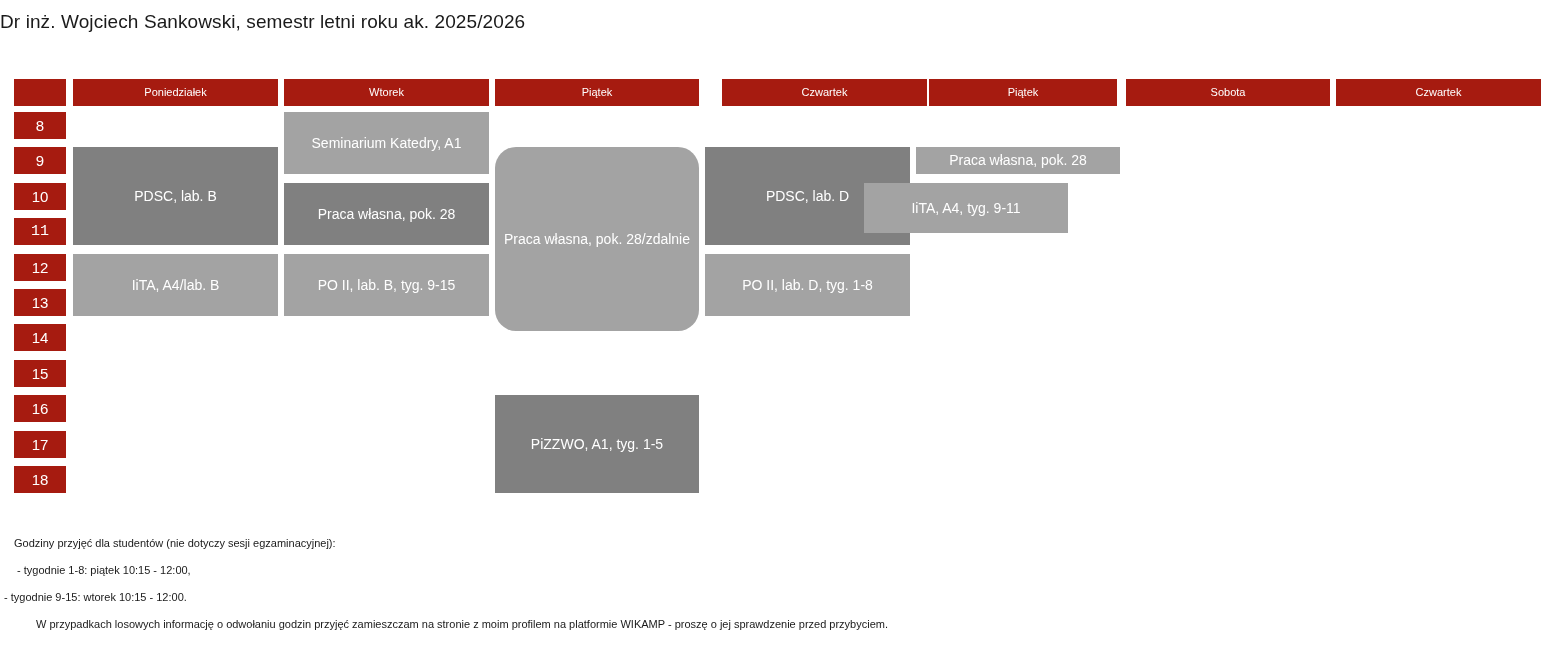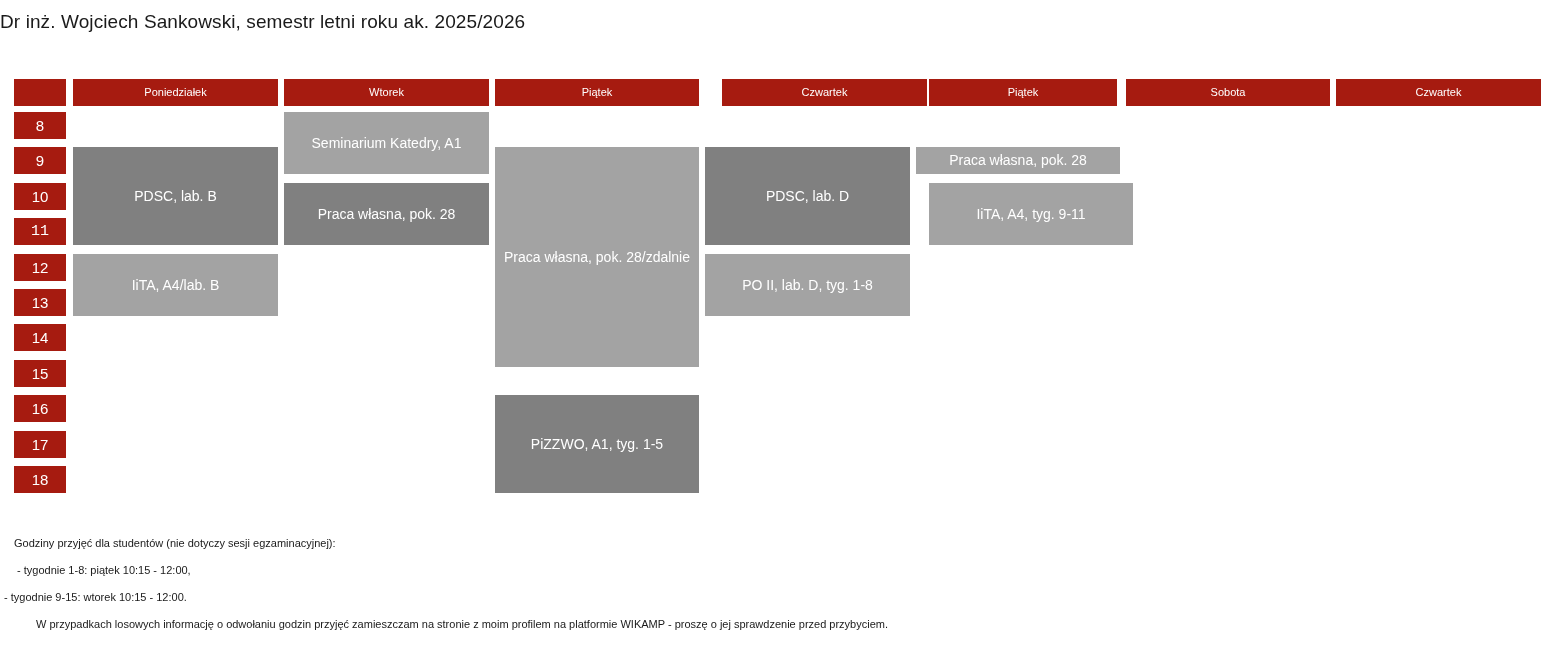--- a/index.html
+++ b/index.html
@@ -71,26 +71,27 @@
     <div class="hourcell" style="top: 289px;">13</div>
     <div class="hourcell" style="top: 324px;">14</div>
     <div class="hourcell" style="top: 360px;">15</div>
     <div class="hourcell" style="top: 395px;">16</div>
     <div class="hourcell" style="top: 431px;">17</div>
     <div class="hourcell" style="top: 466px;">18</div>
     <div class="block dark" style="left: 73px; width: 205px; top: 147px; height: 98px;">PDSC, lab. B</div>
     <div class="block light" style="left: 73px; width: 205px; top: 254px; height: 62px;">IiTA, A4/lab. B</div>
     <div class="block light" style="left: 284px; width: 205px; top: 112px; height: 62px;">Seminarium Katedry, A1</div>
     <div class="block dark" style="left: 284px; width: 205px; top: 183px; height: 62px;">Praca własna, pok. 28</div>
-    <div class="block light" style="left: 495px; width: 204px; top: 147px; height: 220px;">Praca własna, pok. 28/zdalnie</div>
+    <div class="block light" style="left: 284px; width: 205px; top: 254px; height: 62px;">PO II, lab. B, tyg. 9-15</div>
+    <div class="block light" style="left: 495px; width: 204px; top: 147px; height: 184px; border-radius: 21px;">Praca własna, pok. 28/zdalnie</div>
     <div class="block dark" style="left: 495px; width: 204px; top: 395px; height: 98px;">PiZZWO, A1, tyg. 1-5</div>
     <div class="block dark" style="left: 705px; width: 205px; top: 147px; height: 98px;">PDSC, lab. D</div>
     <div class="block light" style="left: 705px; width: 205px; top: 254px; height: 62px;">PO II, lab. D, tyg. 1-8</div>
     <div class="block light" style="left: 916px; width: 204px; top: 147px; height: 27px;">Praca własna, pok. 28</div>
-    <div class="block light" style="left: 929px; width: 204px; top: 183px; height: 62px;">IiTA, A4, tyg. 9-11</div>
+    <div class="block light" style="left: 864px; width: 204px; top: 183px; height: 50px;">IiTA, A4, tyg. 9-11</div>
   </div>
 
 <div id="footer">
   <div class="fline f0">Godziny przyjęć dla studentów (nie dotyczy sesji egzaminacyjnej):</div>
   <div class="fline f1"> - tygodnie 1-8: piątek 10:15 - 12:00,</div>
   <div class="fline f2"> - tygodnie 9-15: wtorek 10:15 - 12:00.</div>
   <div class="fline f3">W przypadkach losowych informację o odwołaniu godzin przyjęć zamieszczam na stronie z moim profilem na platformie WIKAMP - proszę o jej sprawdzenie przed przybyciem.</div>
 </div>
 
 </body></html>

